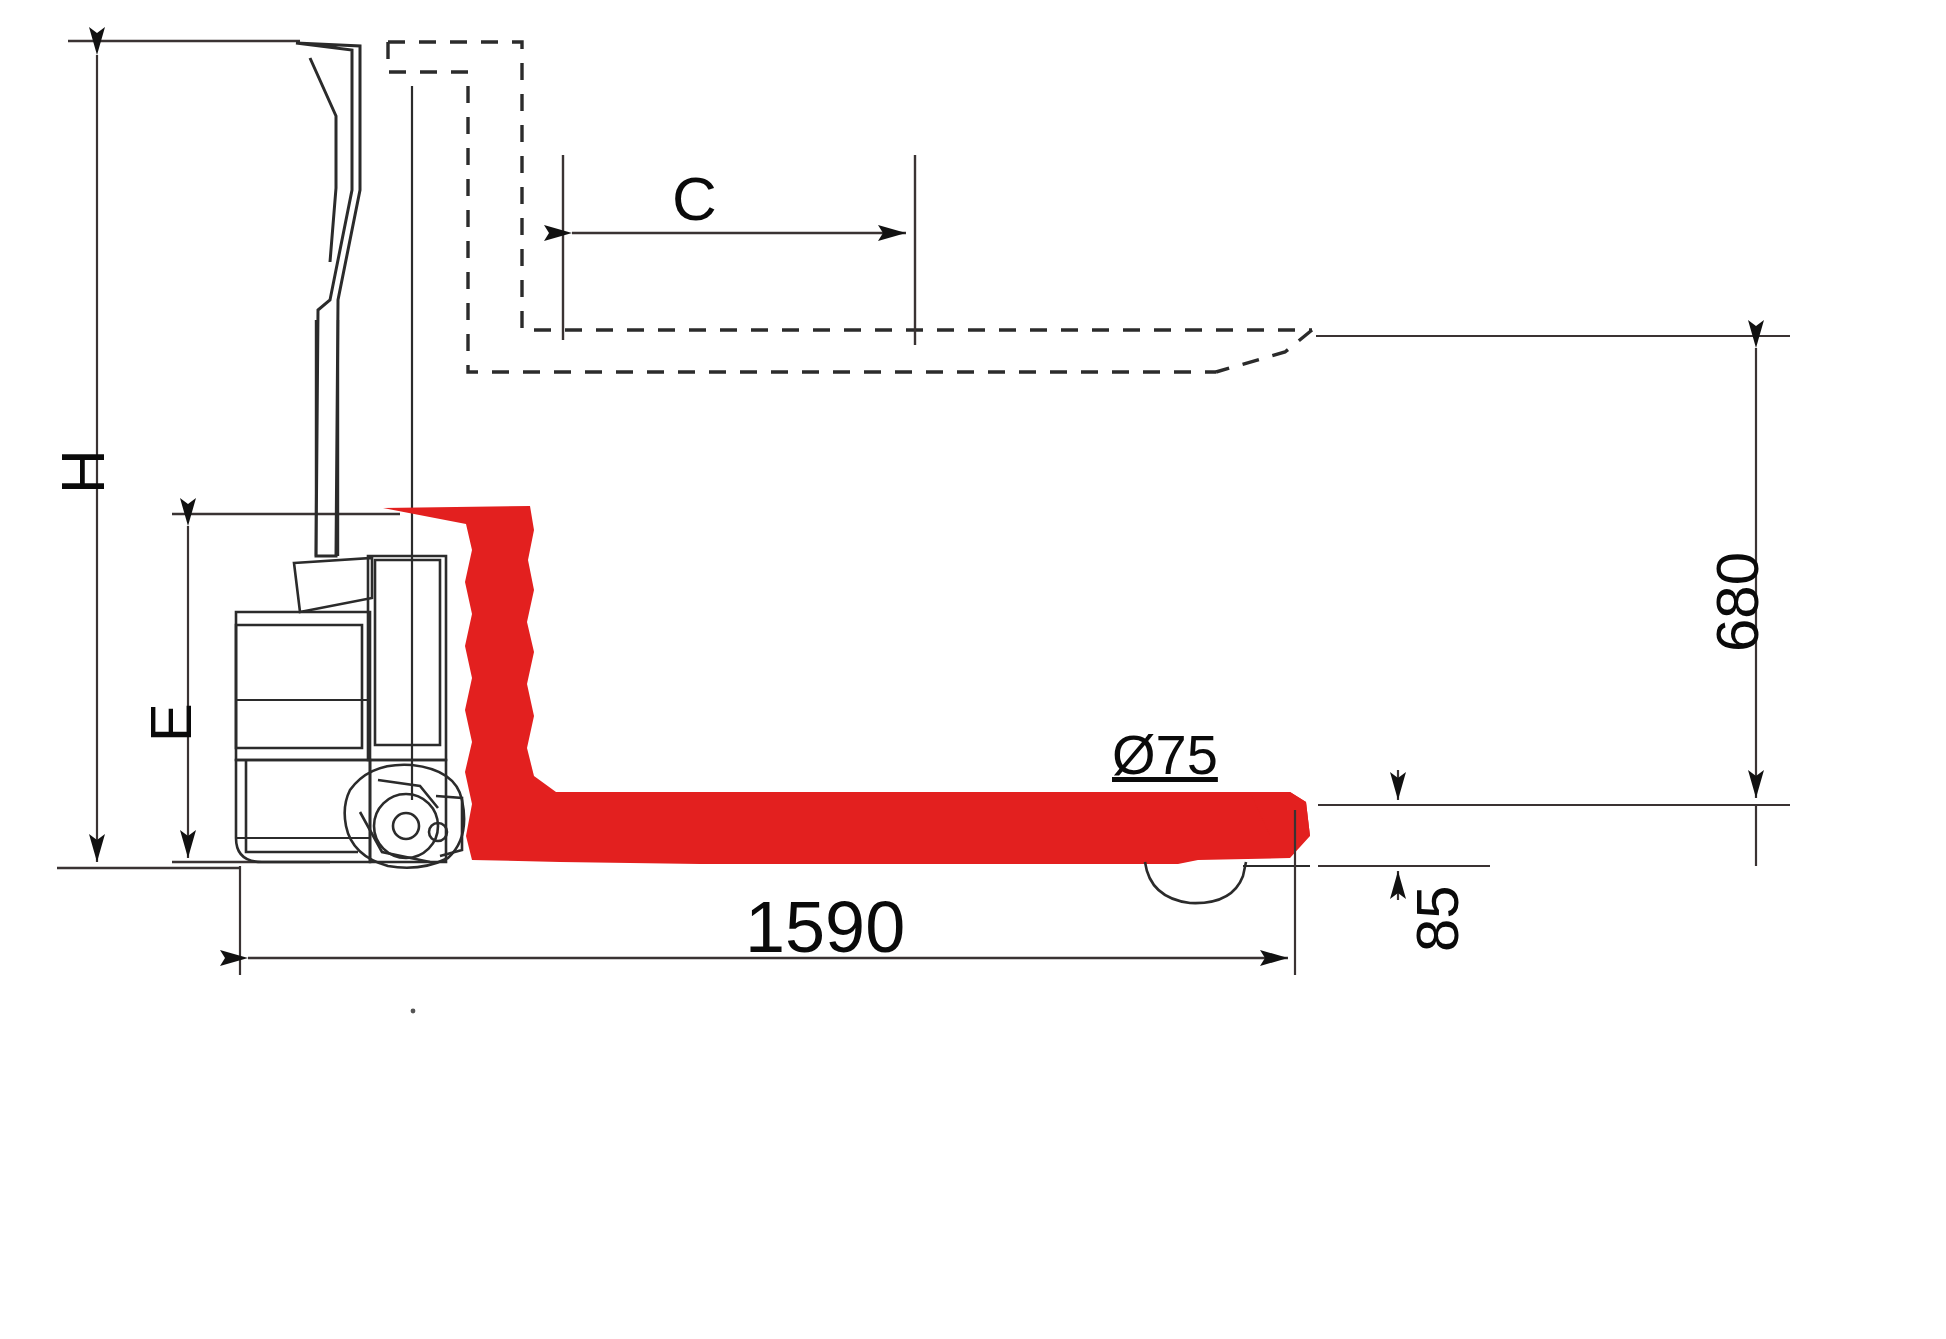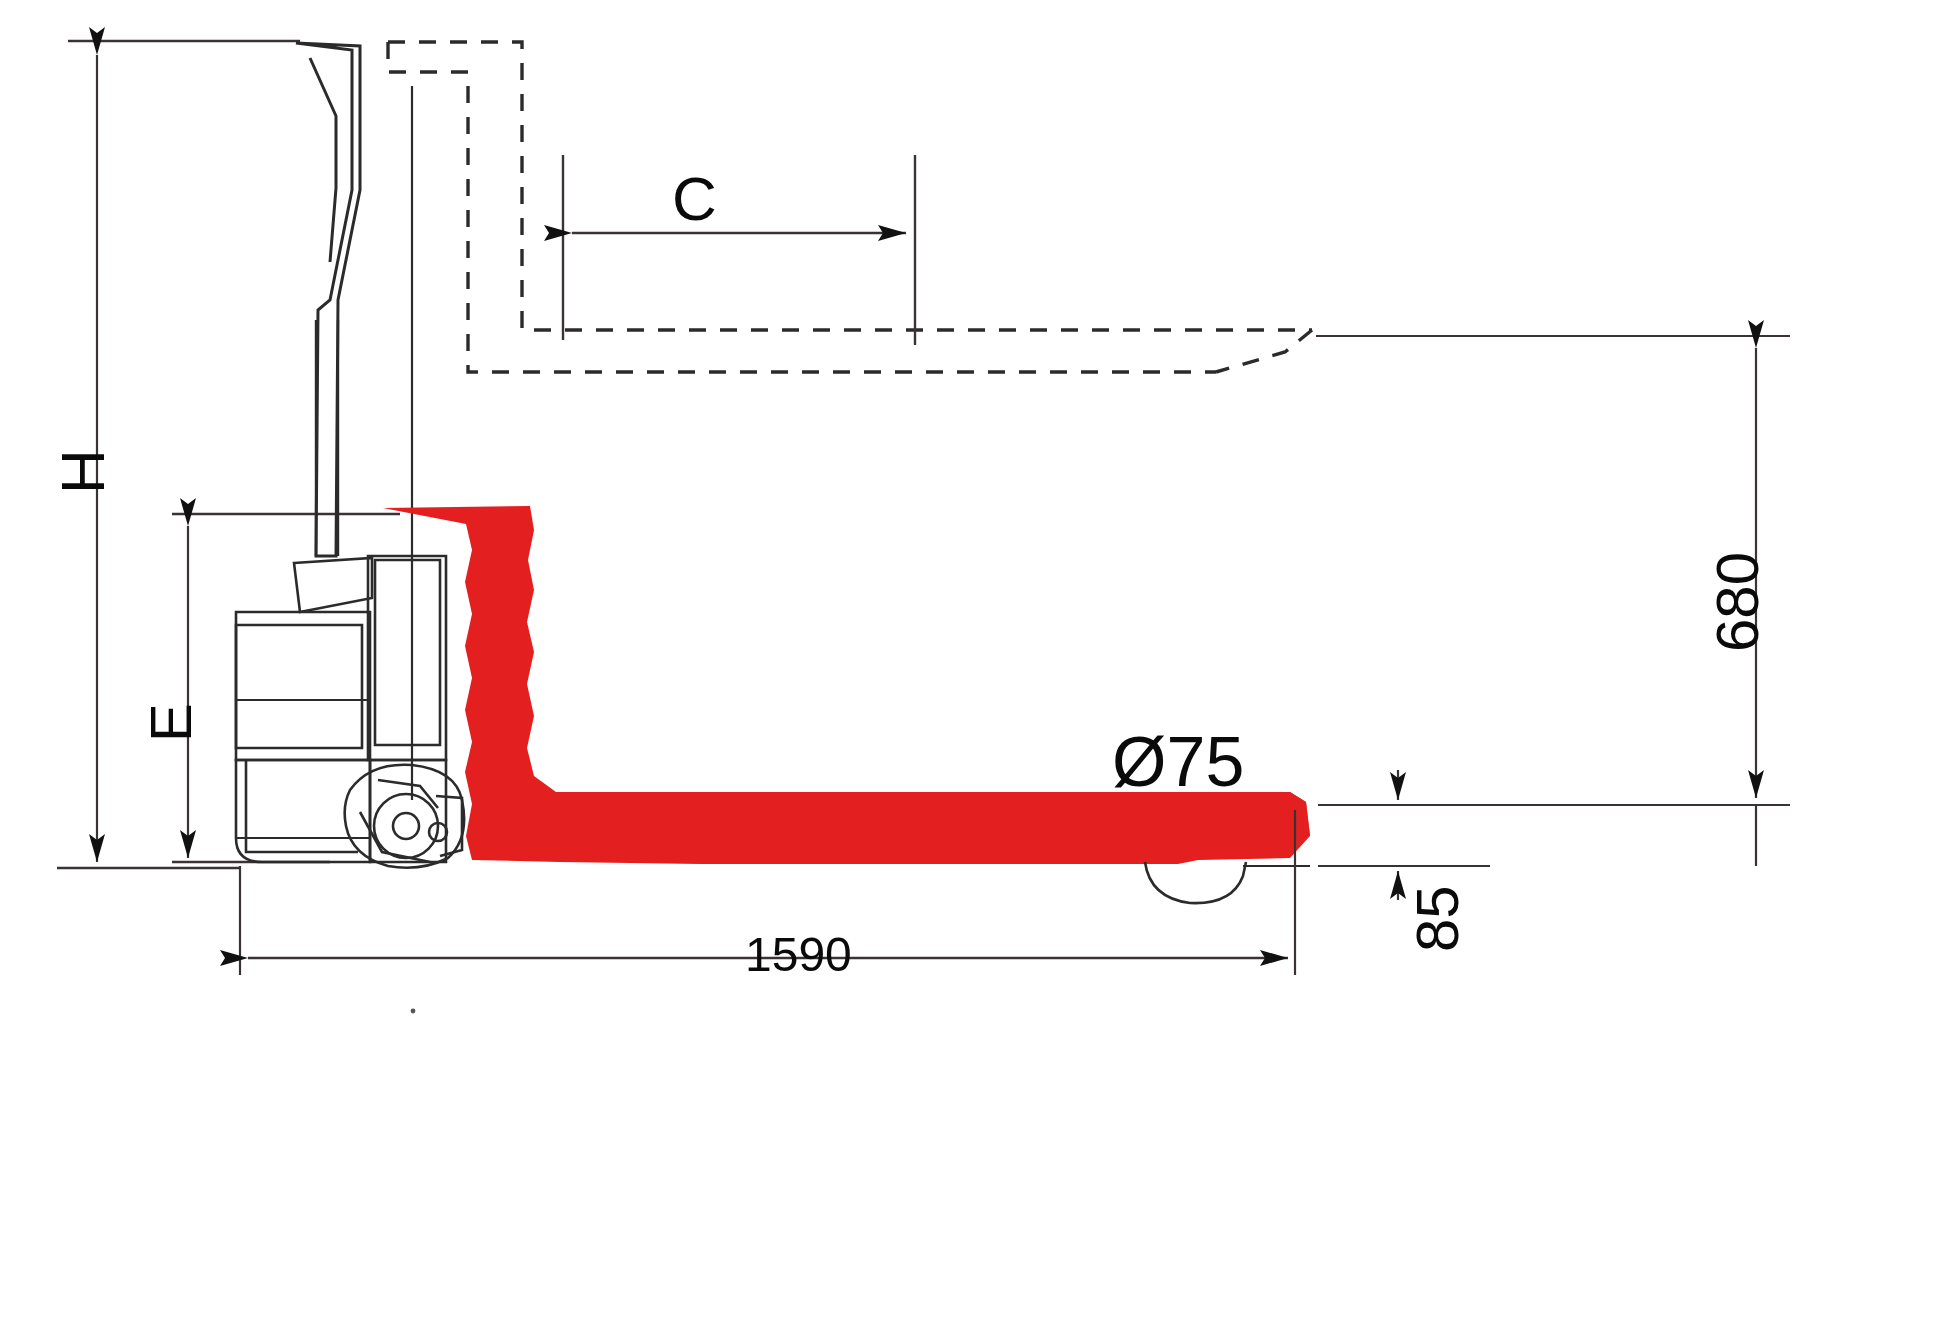--- a/index.html
+++ b/index.html
@@ -29,22 +29,22 @@
     font-weight: 400;
     white-space: nowrap;
     line-height: 1;
     user-select: none;
   }
   .t-H      { left: 52px;   top: 494px;  font-size: 62px; transform: rotate(-90deg); transform-origin: left top; }
   .t-E      { left: 142px;  top: 742px;  font-size: 58px; transform: rotate(-90deg); transform-origin: left top; }
   .t-C      { left: 672px;  top: 168px;  font-size: 62px; }
   .t-680    { left: 1708px; top: 652px;  font-size: 60px; transform: rotate(-90deg); transform-origin: left top; }
   .t-85     { left: 1408px; top: 952px;  font-size: 60px; transform: rotate(-90deg); transform-origin: left top; }
-  .t-d75    { left: 1112px; top: 727px;  font-size: 70px; }
-  .t-1590   { left: 745px;  top: 931px;  font-size: 48px; }
+  .t-d75    { left: 1112px; top: 727px;  font-size: 56px; text-decoration: underline; }
+  .t-1590   { left: 745px;  top: 891px;  font-size: 72px; }
 </style>
 </head>
 <body>
 
 <div id="stage">
 
   <svg id="drawing" viewBox="0 0 1946 1339" xmlns="http://www.w3.org/2000/svg">
 
     <defs>
       <marker id="arrTipR" markerWidth="30" markerHeight="18" refX="28" refY="9" orient="auto" markerUnits="userSpaceOnUse">

